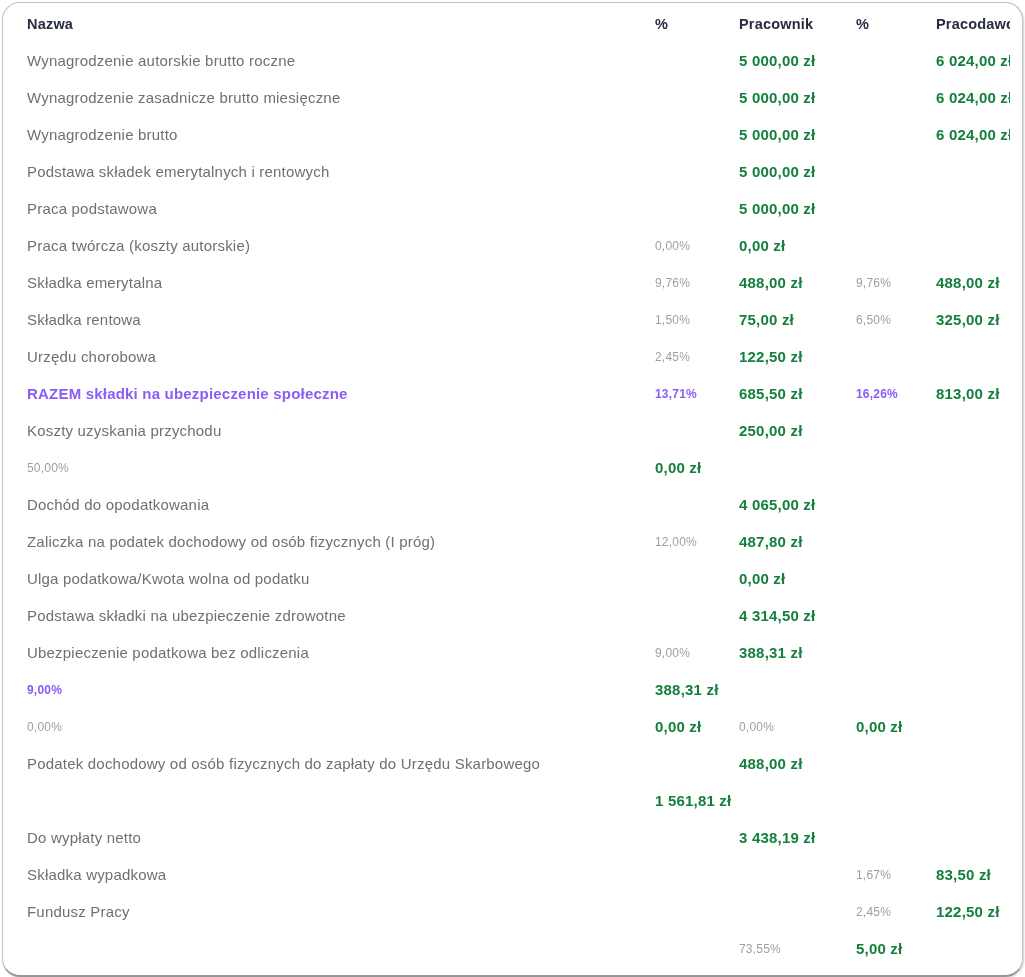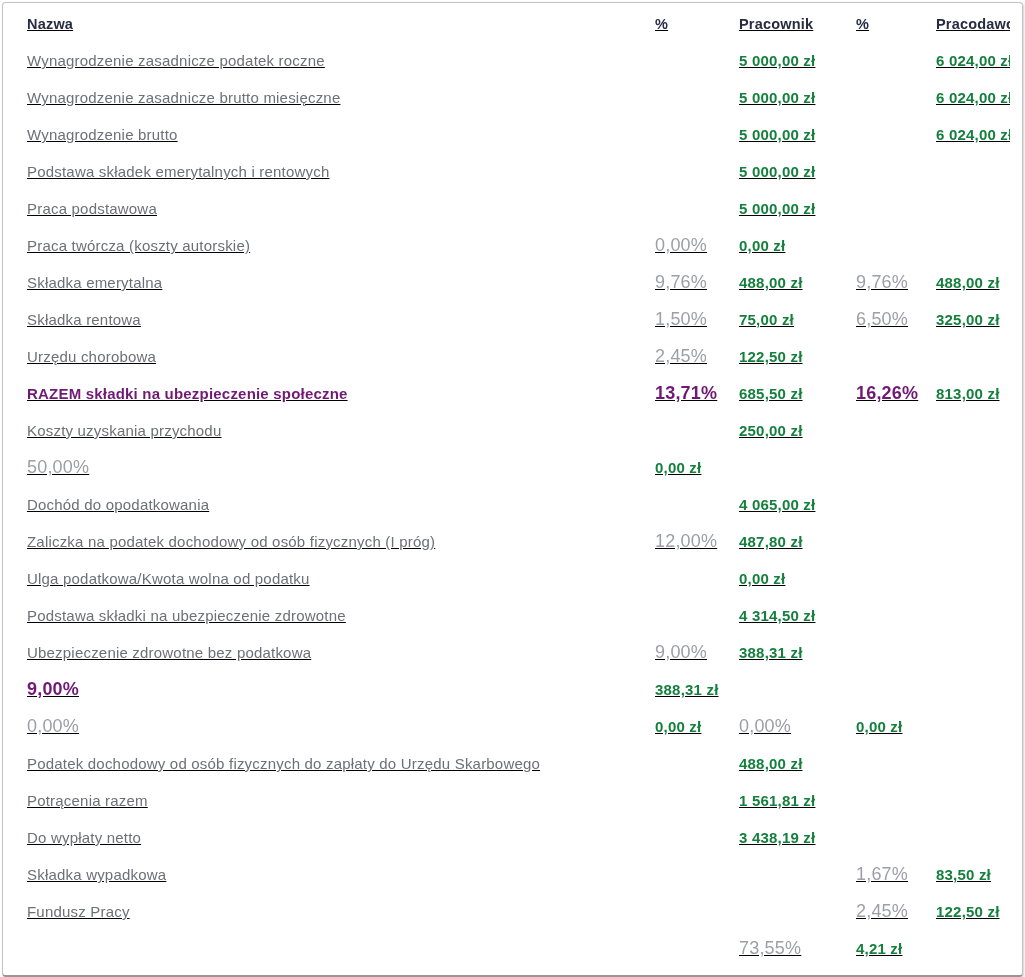--- a/index.html
+++ b/index.html
@@ -8,68 +8,67 @@
     background: #ffffff;
     font-family: "Liberation Sans", "DejaVu Sans", sans-serif;
   }
   .card {
     width: 1021px;
     min-height: 973px;
     margin: 2px;
     background: #ffffff;
     border: 1px solid #c2c2c2;
     border-bottom: 2px solid #969696;
-    border-radius: 4px;
+    border-radius: 18px;
     box-shadow: 1px 1px 2px rgba(0,0,0,0.18);
     padding: 2px 0 8px 0;
     overflow: hidden;
-    text-decoration: underline;
   }
   .row {
     display: grid;
     grid-template-columns: 628px 84px 117px 80px auto;
     align-items: center;
     height: 37px;
     padding-left: 24px;
     padding-right: 12px;
   }
   .cell {
     font-size: 15px;
     letter-spacing: 0.2px;
     white-space: nowrap;
     overflow: hidden;
   }
   .cell.name  { color: #6c7077; }
-  .cell.pct   { color: #9b9fa7; font-size: 18px; }
+  .cell.pct   { color: #9b9fa7; font-size: 12px; }
   .cell.money { color: #15803d; font-weight: 700; }
   .row.header .cell {
     color: #272c40;
     font-weight: 700;
     font-size: 14.5px;
   }
   .row.bold .cell.name,
   .row.bold .cell.pct {
-    color: #701a75;
+    color: #8b5cf6;
     font-weight: 700;
   }
 </style>
 </head>
 <body>
 
 <div class="card">
   <div class="row header">
     <div class="cell name">Nazwa</div>
     <div class="cell pct">%</div>
     <div class="cell money">Pracownik</div>
     <div class="cell pct">%</div>
     <div class="cell money">Pracodawca</div>
   </div>
   <div id="rows">
       <div class="row">
-        <div class="cell name">Wynagrodzenie zasadnicze podatek roczne</div>
+        <div class="cell name">Wynagrodzenie autorskie brutto roczne</div>
         <div class="cell pct"></div>
         <div class="cell money">5 000,00 zł</div>
         <div class="cell pct"></div>
         <div class="cell money">6 024,00 zł</div>
       </div>
       <div class="row">
         <div class="cell name">Wynagrodzenie zasadnicze brutto miesięczne</div>
         <div class="cell pct"></div>
         <div class="cell money">5 000,00 zł</div>
         <div class="cell pct"></div>
@@ -166,21 +165,21 @@
         <div class="cell money"></div>
       </div>
       <div class="row">
         <div class="cell name">Podstawa składki na ubezpieczenie zdrowotne</div>
         <div class="cell pct"></div>
         <div class="cell money">4 314,50 zł</div>
         <div class="cell pct"></div>
         <div class="cell money"></div>
       </div>
       <div class="row">
-        <div class="cell name">Ubezpieczenie zdrowotne bez podatkowa</div>
+        <div class="cell name">Ubezpieczenie podatkowa bez odliczenia</div>
         <div class="cell pct">9,00%</div>
         <div class="cell money">388,31 zł</div>
         <div class="cell pct"></div>
         <div class="cell money"></div>
       </div>
       <div class="row bold">
         <div class="cell pct">9,00%</div>
         <div class="cell money">388,31 zł</div>
         <div class="cell pct"></div>
         <div class="cell money"></div>
@@ -192,21 +191,20 @@
         <div class="cell money">0,00 zł</div>
       </div>
       <div class="row">
         <div class="cell name">Podatek dochodowy od osób fizycznych do zapłaty do Urzędu Skarbowego</div>
         <div class="cell pct"></div>
         <div class="cell money">488,00 zł</div>
         <div class="cell pct"></div>
         <div class="cell money"></div>
       </div>
       <div class="row">
-        <div class="cell name">Potrącenia razem</div>
         <div class="cell pct"></div>
         <div class="cell money">1 561,81 zł</div>
         <div class="cell pct"></div>
         <div class="cell money"></div>
       </div>
       <div class="row">
         <div class="cell name">Do wypłaty netto</div>
         <div class="cell pct"></div>
         <div class="cell money">3 438,19 zł</div>
         <div class="cell pct"></div>
@@ -223,16 +221,16 @@
         <div class="cell name">Fundusz Pracy</div>
         <div class="cell pct"></div>
         <div class="cell money"></div>
         <div class="cell pct">2,45%</div>
         <div class="cell money">122,50 zł</div>
       </div>
       <div class="row">
         <div class="cell pct"></div>
         <div class="cell money"></div>
         <div class="cell pct">73,55%</div>
-        <div class="cell money">4,21 zł</div>
+        <div class="cell money">5,00 zł</div>
       </div>
     </div>
 </div>
 
 </body></html>

